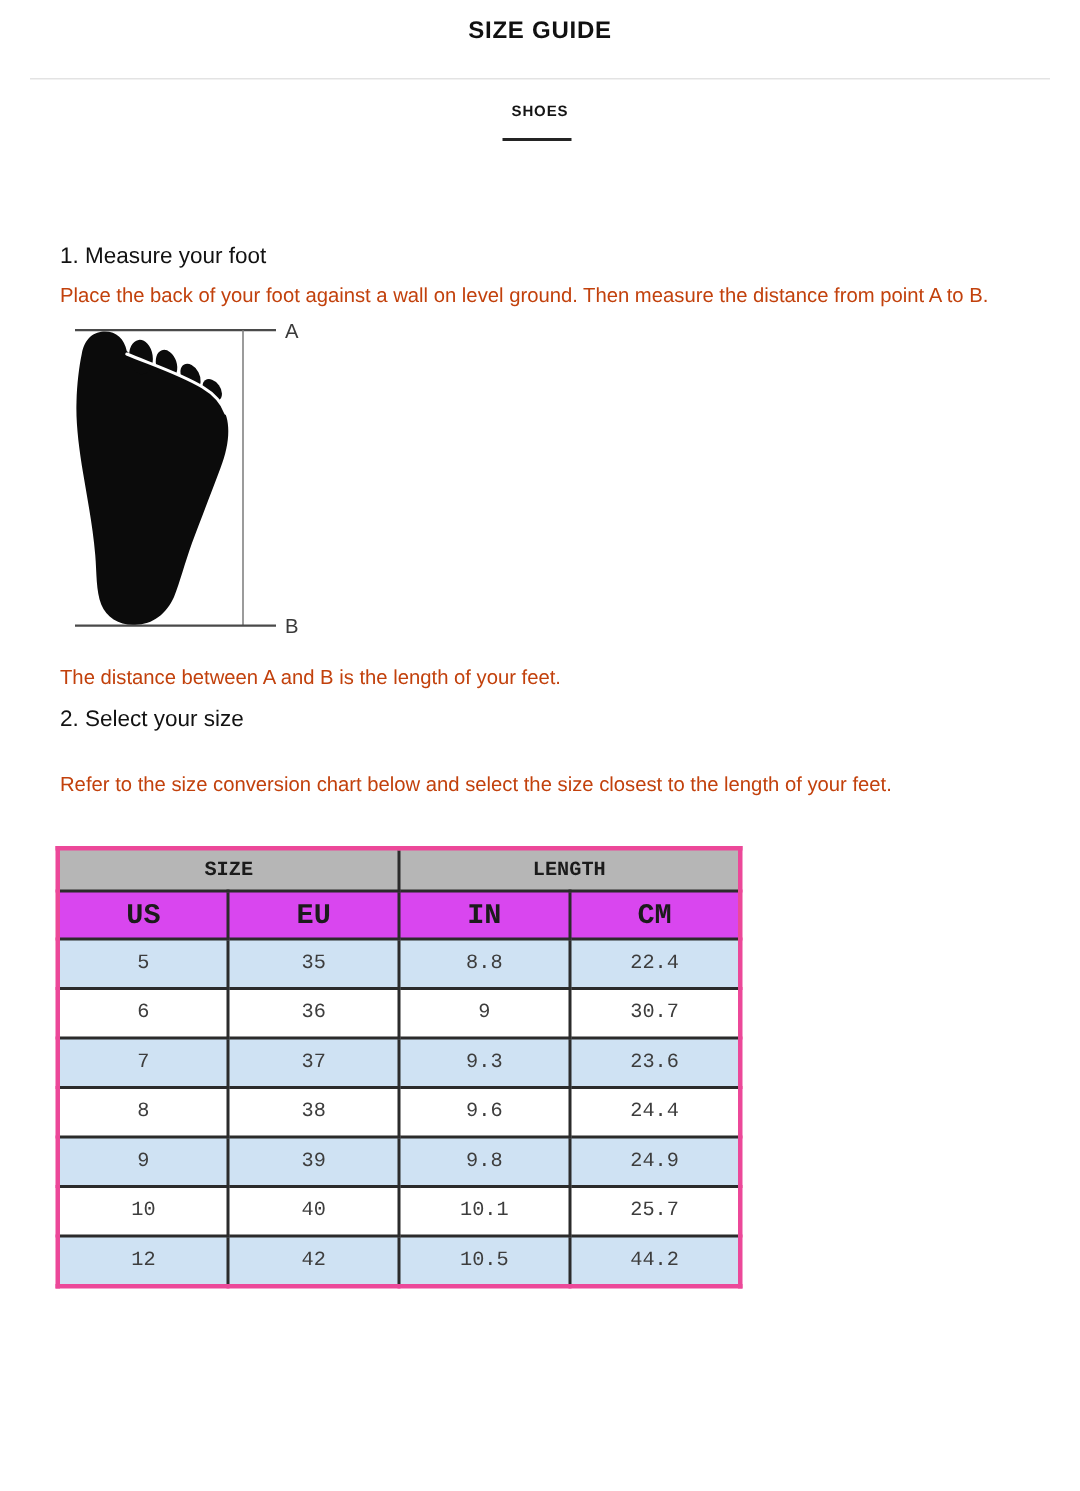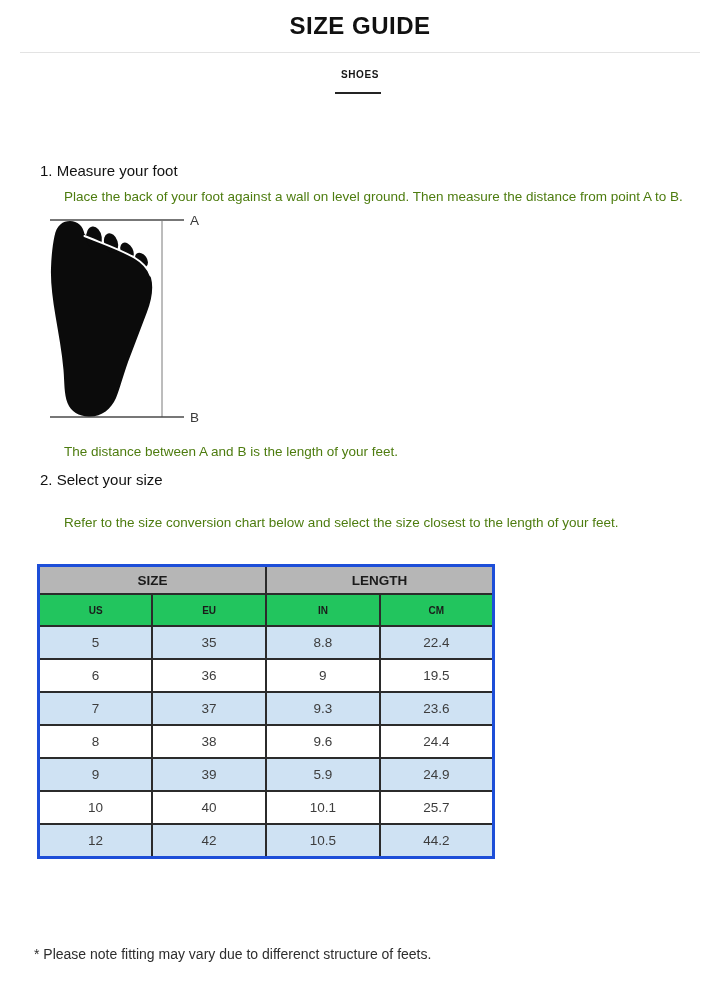--- a/index.html
+++ b/index.html
@@ -7,42 +7,42 @@
     position:relative;
     width:720px;height:994px;
     background:#ffffff;
     font-family:"Liberation Sans", sans-serif;
     color:#1c1c1c;
     overflow:hidden;
   }
   .page-title{
     position:absolute;top:12px;left:0;width:720px;
     text-align:center;
-    font-size:24px;font-weight:700;letter-spacing:0.5px;color:#111;
+    font-size:16px;font-weight:700;letter-spacing:0.5px;color:#111;
   }
   .top-divider{
     position:absolute;top:52px;left:20px;right:20px;height:1px;
     background:#e3e3e3;
   }
   .category-title{
     position:absolute;top:69px;left:0;width:720px;
     text-align:center;
     font-size:10px;font-weight:700;letter-spacing:0.6px;color:#151515;
   }
   .category-underline{
     position:absolute;top:92px;left:335px;width:46px;height:2px;
     background:#242424;
   }
   .sec-heading{
     position:absolute;left:40px;
     font-size:15px;font-weight:400;color:#121212;
   }
   .sec-body{
     position:absolute;left:40px;
-    font-size:13.5px;font-weight:400;color:#4d7c0f;margin-left:24px;
+    font-size:13.5px;font-weight:400;color:#c2410c;
   }
   .h1-measure{top:162px;}
   .p1-measure{top:189px;}
   .fig-caption{top:444px;}
   .h2-select{top:471px;}
   .p2-select{top:515px;text-align:right;}
 
   .foot-figure{
     position:absolute;left:40px;top:210px;width:180px;height:220px;
   }
@@ -50,37 +50,37 @@
   .fig-label{
     font-family:"Liberation Sans", sans-serif;
     font-size:13.5px;font-weight:500;fill:#3a3a3a;
   }
 
   table.size-table{
     position:absolute;left:37px;top:564px;
     width:458px;
     border-collapse:collapse;
     table-layout:fixed;
-    border:3px solid #1d4ed8;
-    font-family:Liberation Sans, sans-serif;
+    border:3px solid #ec4899;
+    font-family:Liberation Mono, monospace;
   }
   table.size-table th, table.size-table td{
     border:2px solid #2b2b2b;
     text-align:center;vertical-align:middle;
     padding:0;
   }
   tr.group-row th{
     height:26px;
     background:#b6b6b6;
     font-size:13.5px;font-weight:700;color:#1b1b1b;
   }
   tr.cols-row th{
     height:30px;
-    background:#22c55e;
-    font-size:10px;font-weight:700;color:#1b1b1b;
+    background:#d946ef;
+    font-size:19px;font-weight:700;color:#1b1b1b;
   }
   tbody td{
     height:31px;
     font-size:13.5px;font-weight:400;color:#3d3d3d;
     background:#ffffff;
   }
   tbody tr:nth-child(odd) td{background:#cfe2f3;}
 
   .footnote{
     position:absolute;left:34px;top:946px;
@@ -168,50 +168,49 @@
       <tr>
         <td>5</td>
         <td>35</td>
         <td>8.8</td>
         <td>22.4</td>
       </tr>
       <tr>
         <td>6</td>
         <td>36</td>
         <td>9</td>
-        <td>19.5</td>
+        <td>30.7</td>
       </tr>
       <tr>
         <td>7</td>
         <td>37</td>
         <td>9.3</td>
         <td>23.6</td>
       </tr>
       <tr>
         <td>8</td>
         <td>38</td>
         <td>9.6</td>
         <td>24.4</td>
       </tr>
       <tr>
         <td>9</td>
         <td>39</td>
-        <td>5.9</td>
+        <td>9.8</td>
         <td>24.9</td>
       </tr>
       <tr>
         <td>10</td>
         <td>40</td>
         <td>10.1</td>
         <td>25.7</td>
       </tr>
       <tr>
         <td>12</td>
         <td>42</td>
         <td>10.5</td>
         <td>44.2</td>
       </tr>
     </tbody>
   </table>
 
-  <div class="footnote">* Please note fitting may vary due to differenct structure of feets.</div>
 
 </div>
 
 </body></html>

